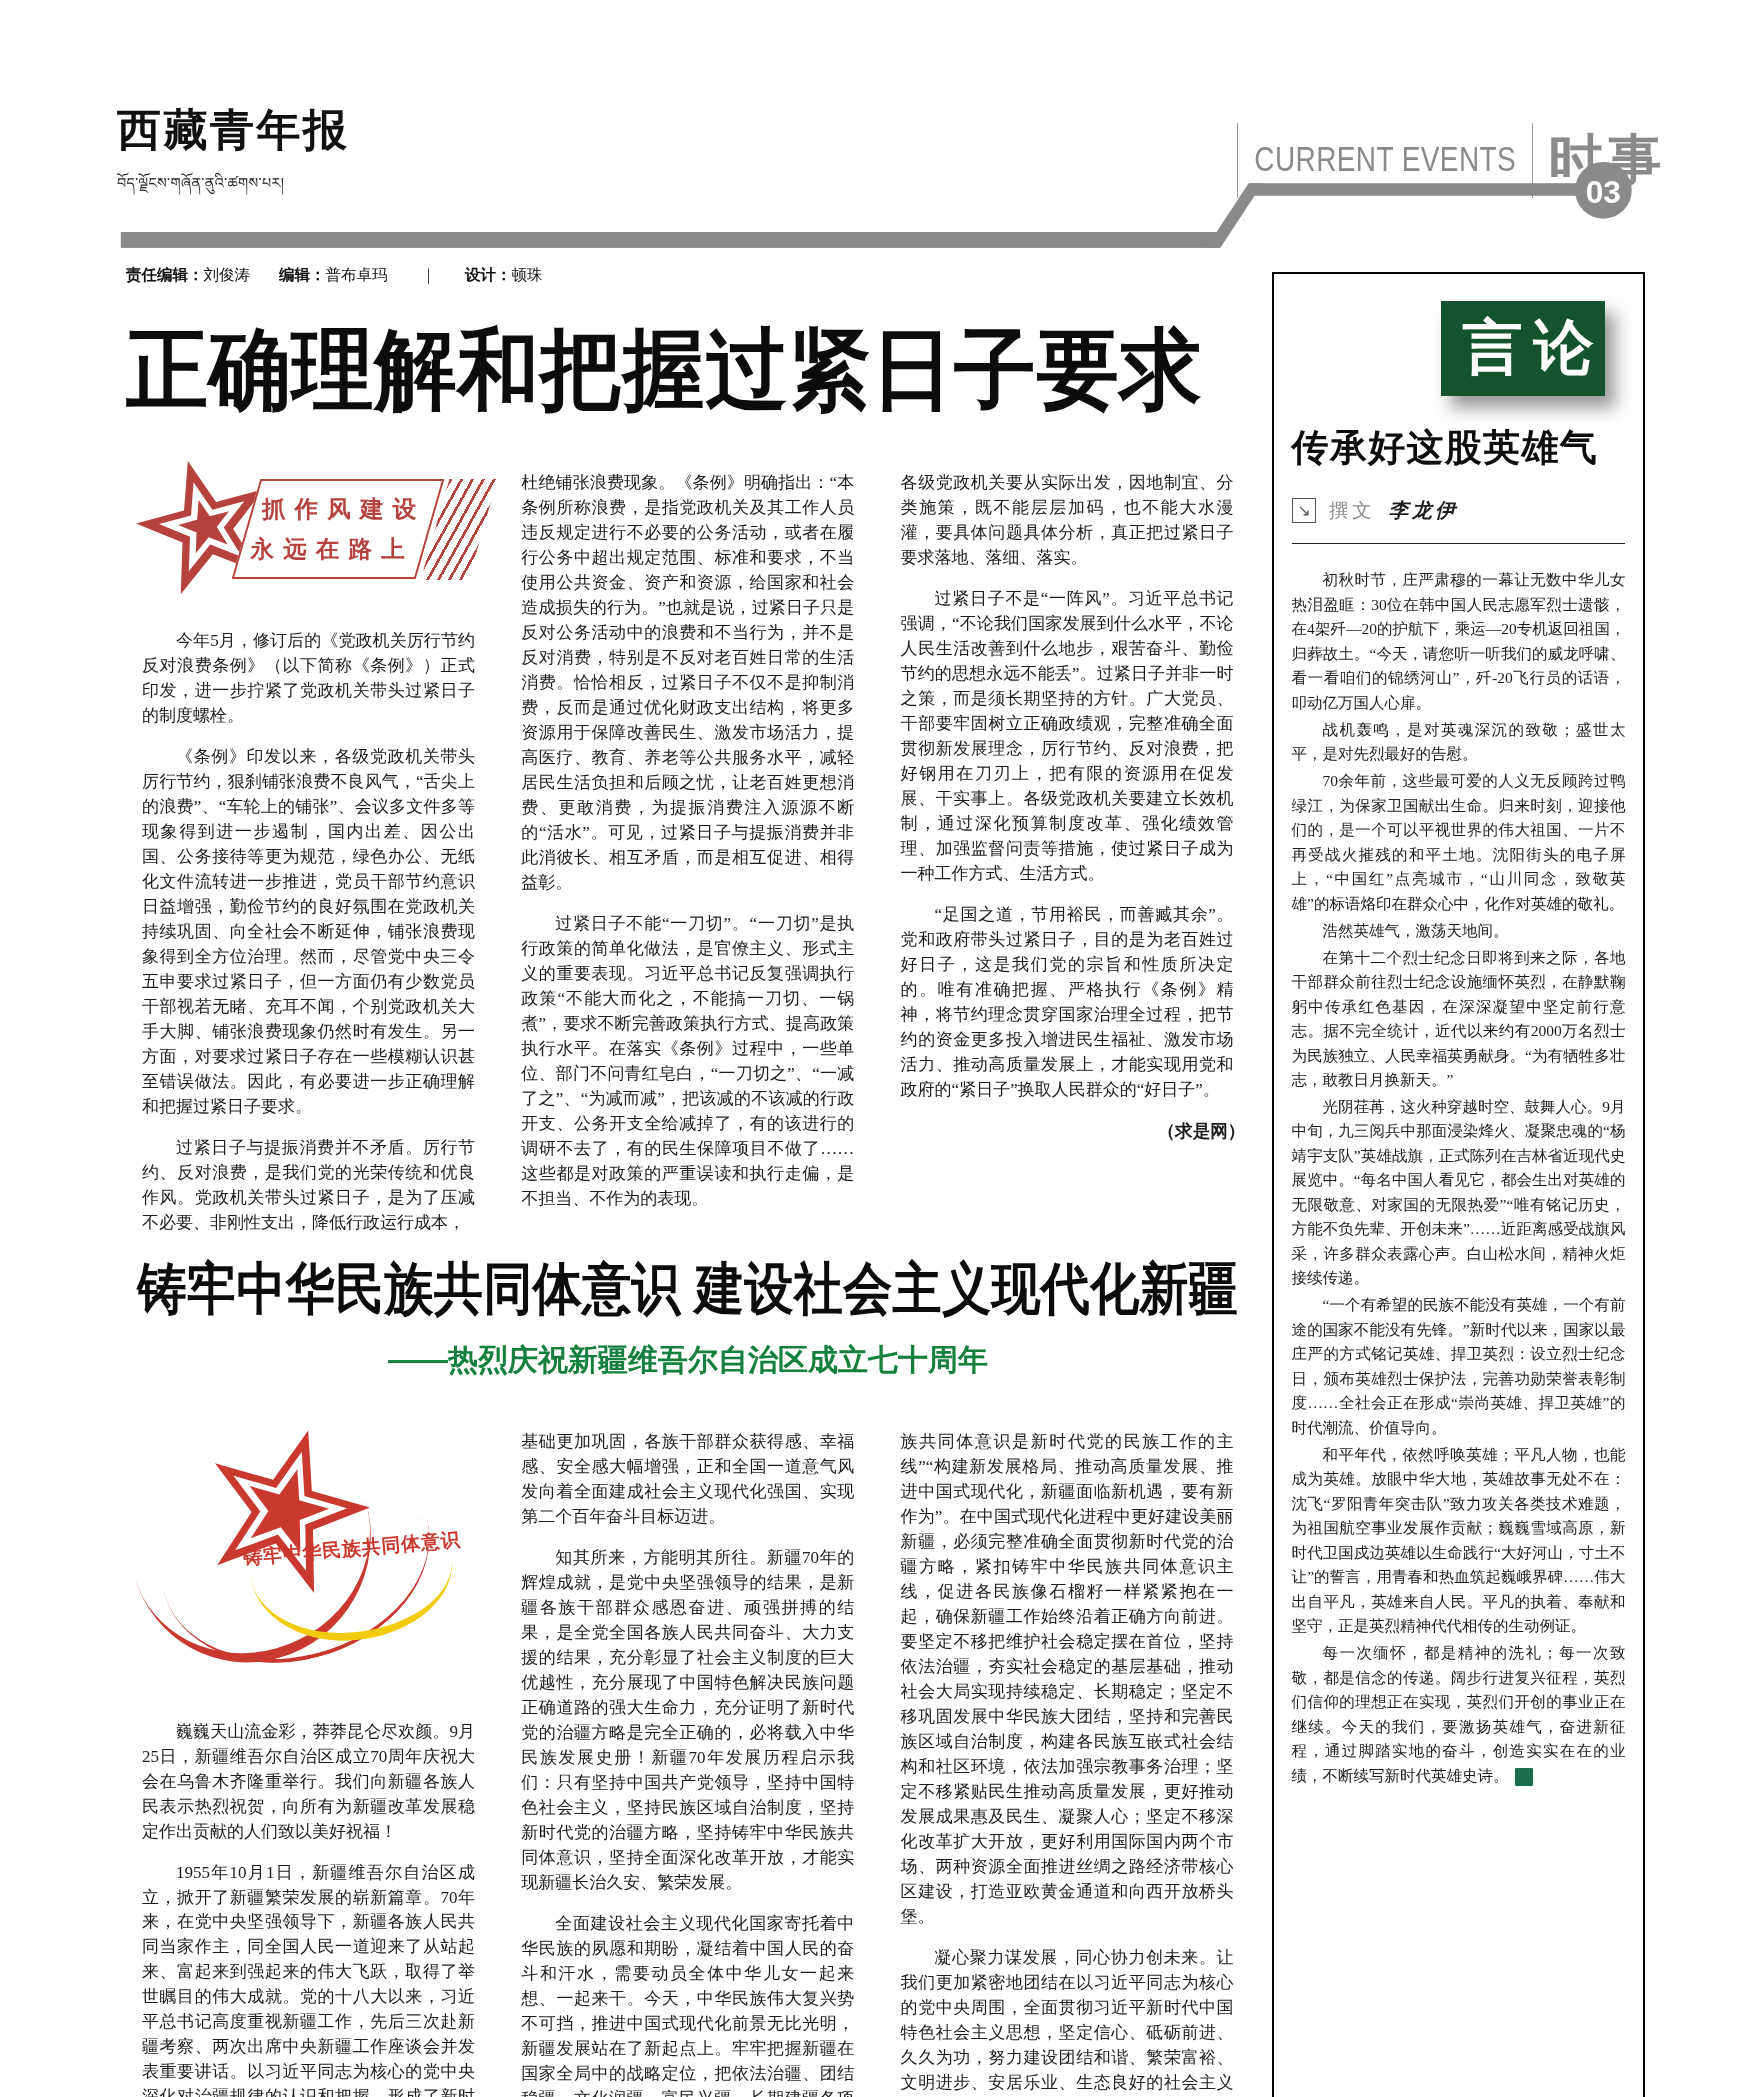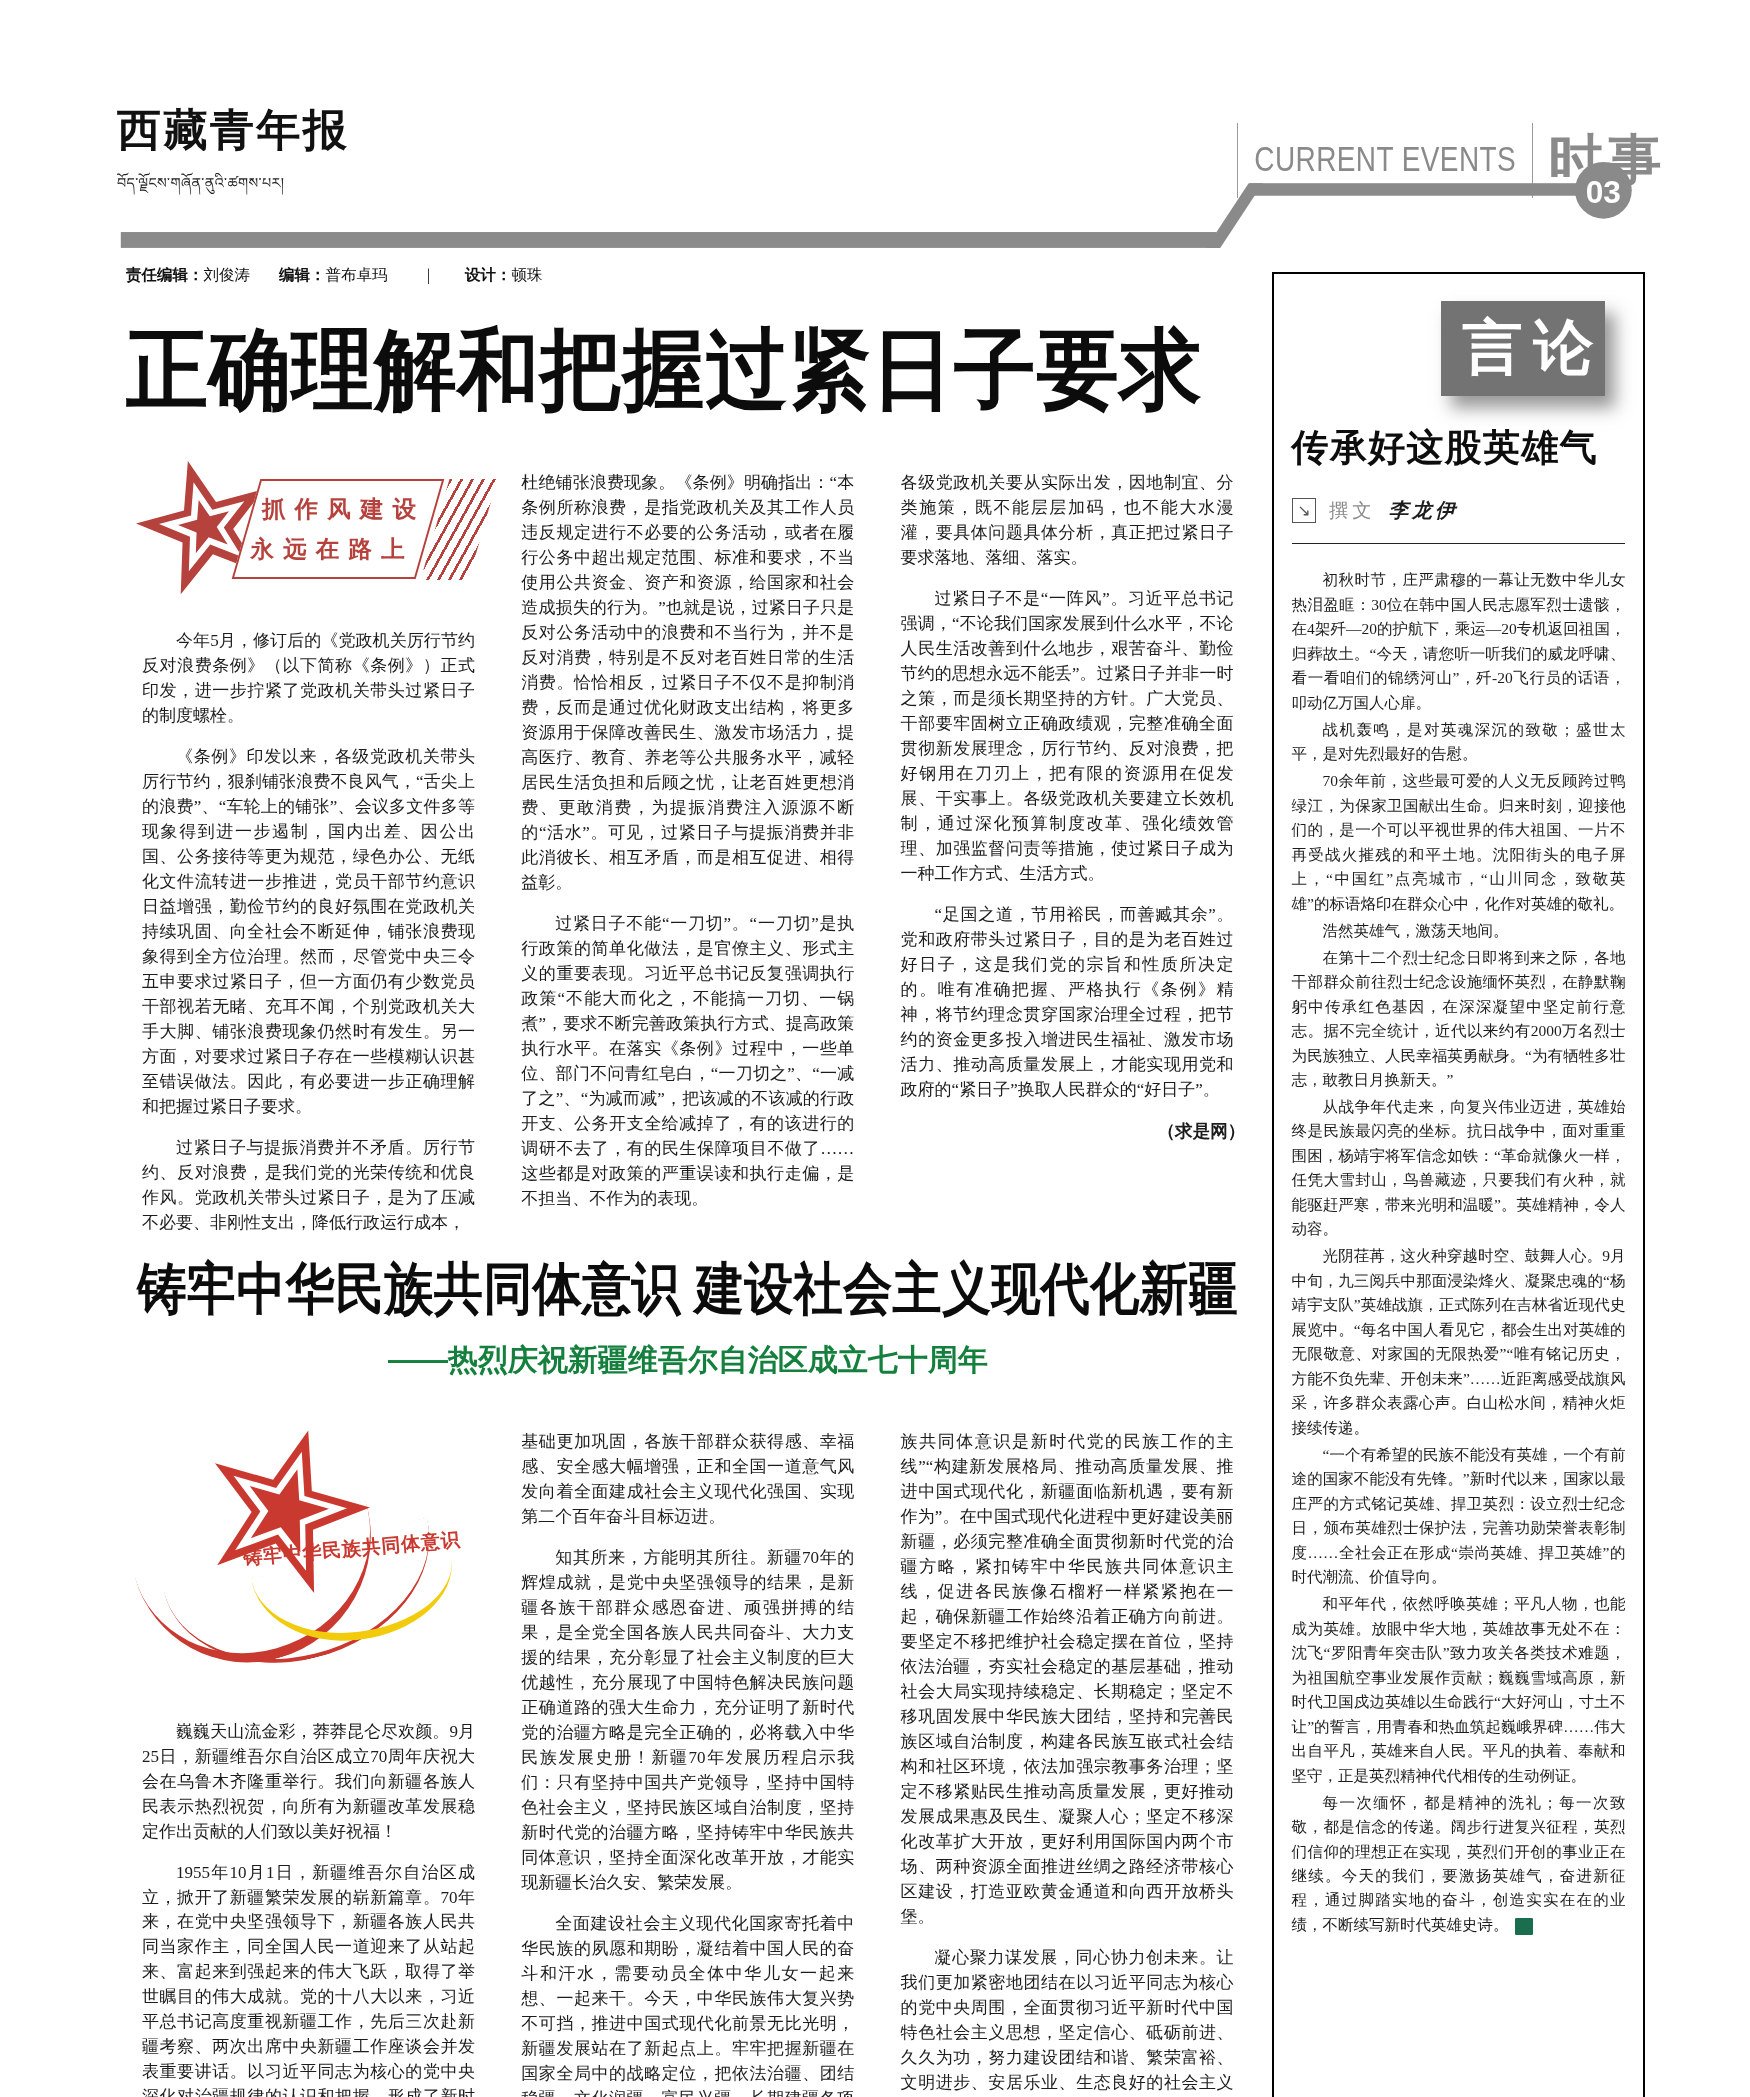--- a/index.html
+++ b/index.html
@@ -66,21 +66,21 @@
   .s2-swoosh-red2{position:absolute;left:17px;top:122px;width:273px;height:105px;
                  border-bottom:4.2px solid #c9392f;border-radius:0 0 52% 48%/0 0 100% 92%;transform:rotate(-14deg);}
   .s2-swoosh-yellow{position:absolute;left:101px;top:138px;width:201px;height:67px;
                  border-bottom:8.4px solid #f2cc0c;border-radius:0 0 50% 50%/0 0 92% 100%;transform:rotate(-7deg);}
   .s2-text{position:absolute;left:89px;top:108px;color:#c9392f;font-weight:900;font-size:19px;
            letter-spacing:0.8px;white-space:nowrap;transform:rotate(-5deg);
            font-family:"Liberation Sans","DejaVu Sans",sans-serif;}
   
   .sidebar{position:absolute;left:1272px;top:272px;width:373px;height:2061px;border:2.1px solid #000;
            box-sizing:border-box;padding:0 17.6px;overflow:hidden;background:#fff;}
-  .tag{width:164px;height:95px;background:#737373;color:#fff;font-size:60px;font-weight:700;
+  .tag{width:164px;height:95px;background:#14532d;color:#fff;font-size:60px;font-weight:700;
        letter-spacing:11px;display:flex;align-items:center;justify-content:center;padding-left:20px;
        box-sizing:border-box;margin:27px 20px 0 auto;box-shadow:10px 11.7px 16px rgba(70,70,70,.55);
        font-family:"Liberation Sans","DejaVu Sans",sans-serif;}
   .sb-headline{margin:27px 0 0;font-size:37px;font-weight:900;letter-spacing:1.3px;color:#0d0d0d;
                font-family:Liberation Sans, sans-serif;}
   .byline{margin-top:24px;display:flex;align-items:center;gap:12.6px;
           font-family:"Liberation Sans","DejaVu Sans",sans-serif;}
   .byicon{width:22.7px;height:22.7px;border:1.7px solid #555;color:#555;font-size:16px;display:flex;
           align-items:center;justify-content:center;}
   .bylabel{font-size:19.3px;color:#8a8a8a;letter-spacing:4.2px;}
@@ -203,21 +203,20 @@
       <span class="bylabel">撰文</span>
       <span class="byname">李龙伊</span>
     </div>
     <hr class="sb-rule">
     <div class="sb-body">
         <p class="para">初秋时节，庄严肃穆的一幕让无数中华儿女热泪盈眶：30位在韩中国人民志愿军烈士遗骸，在4架歼—20的护航下，乘运—20专机返回祖国，归葬故土。“今天，请您听一听我们的威龙呼啸、看一看咱们的锦绣河山”，歼-20飞行员的话语，叩动亿万国人心扉。</p>
         <p class="para">战机轰鸣，是对英魂深沉的致敬；盛世太平，是对先烈最好的告慰。</p>
         <p class="para">70余年前，这些最可爱的人义无反顾跨过鸭绿江，为保家卫国献出生命。归来时刻，迎接他们的，是一个可以平视世界的伟大祖国、一片不再受战火摧残的和平土地。沈阳街头的电子屏上，“中国红”点亮城市，“山川同念，致敬英雄”的标语烙印在群众心中，化作对英雄的敬礼。</p>
         <p class="para">浩然英雄气，激荡天地间。</p>
         <p class="para">在第十二个烈士纪念日即将到来之际，各地干部群众前往烈士纪念设施缅怀英烈，在静默鞠躬中传承红色基因，在深深凝望中坚定前行意志。据不完全统计，近代以来约有2000万名烈士为民族独立、人民幸福英勇献身。“为有牺牲多壮志，敢教日月换新天。”</p>
-        <p class="para">从战争年代走来，向复兴伟业迈进，英雄始终是民族最闪亮的坐标。抗日战争中，面对重重围困，杨靖宇将军信念如铁：“革命就像火一样，任凭大雪封山，鸟兽藏迹，只要我们有火种，就能驱赶严寒，带来光明和温暖”。英雄精神，令人动容。</p>
         <p class="para">光阴荏苒，这火种穿越时空、鼓舞人心。9月中旬，九三阅兵中那面浸染烽火、凝聚忠魂的“杨靖宇支队”英雄战旗，正式陈列在吉林省近现代史展览中。“每名中国人看见它，都会生出对英雄的无限敬意、对家国的无限热爱”“唯有铭记历史，方能不负先辈、开创未来”……近距离感受战旗风采，许多群众表露心声。白山松水间，精神火炬接续传递。</p>
         <p class="para">“一个有希望的民族不能没有英雄，一个有前途的国家不能没有先锋。”新时代以来，国家以最庄严的方式铭记英雄、捍卫英烈：设立烈士纪念日，颁布英雄烈士保护法，完善功勋荣誉表彰制度……全社会正在形成“崇尚英雄、捍卫英雄”的时代潮流、价值导向。</p>
         <p class="para">和平年代，依然呼唤英雄；平凡人物，也能成为英雄。放眼中华大地，英雄故事无处不在：沈飞“罗阳青年突击队”致力攻关各类技术难题，为祖国航空事业发展作贡献；巍巍雪域高原，新时代卫国戍边英雄以生命践行“大好河山，寸土不让”的誓言，用青春和热血筑起巍峨界碑……伟大出自平凡，英雄来自人民。平凡的执着、奉献和坚守，正是英烈精神代代相传的生动例证。</p>
         <p class="para">每一次缅怀，都是精神的洗礼；每一次致敬，都是信念的传递。阔步行进复兴征程，英烈们信仰的理想正在实现，英烈们开创的事业正在继续。今天的我们，要激扬英雄气，奋进新征程，通过脚踏实地的奋斗，创造实实在在的业绩，不断续写新时代英雄史诗。<span class="endmark">青</span></p>
       </div>
   </aside>
 
 </div>
 
 

